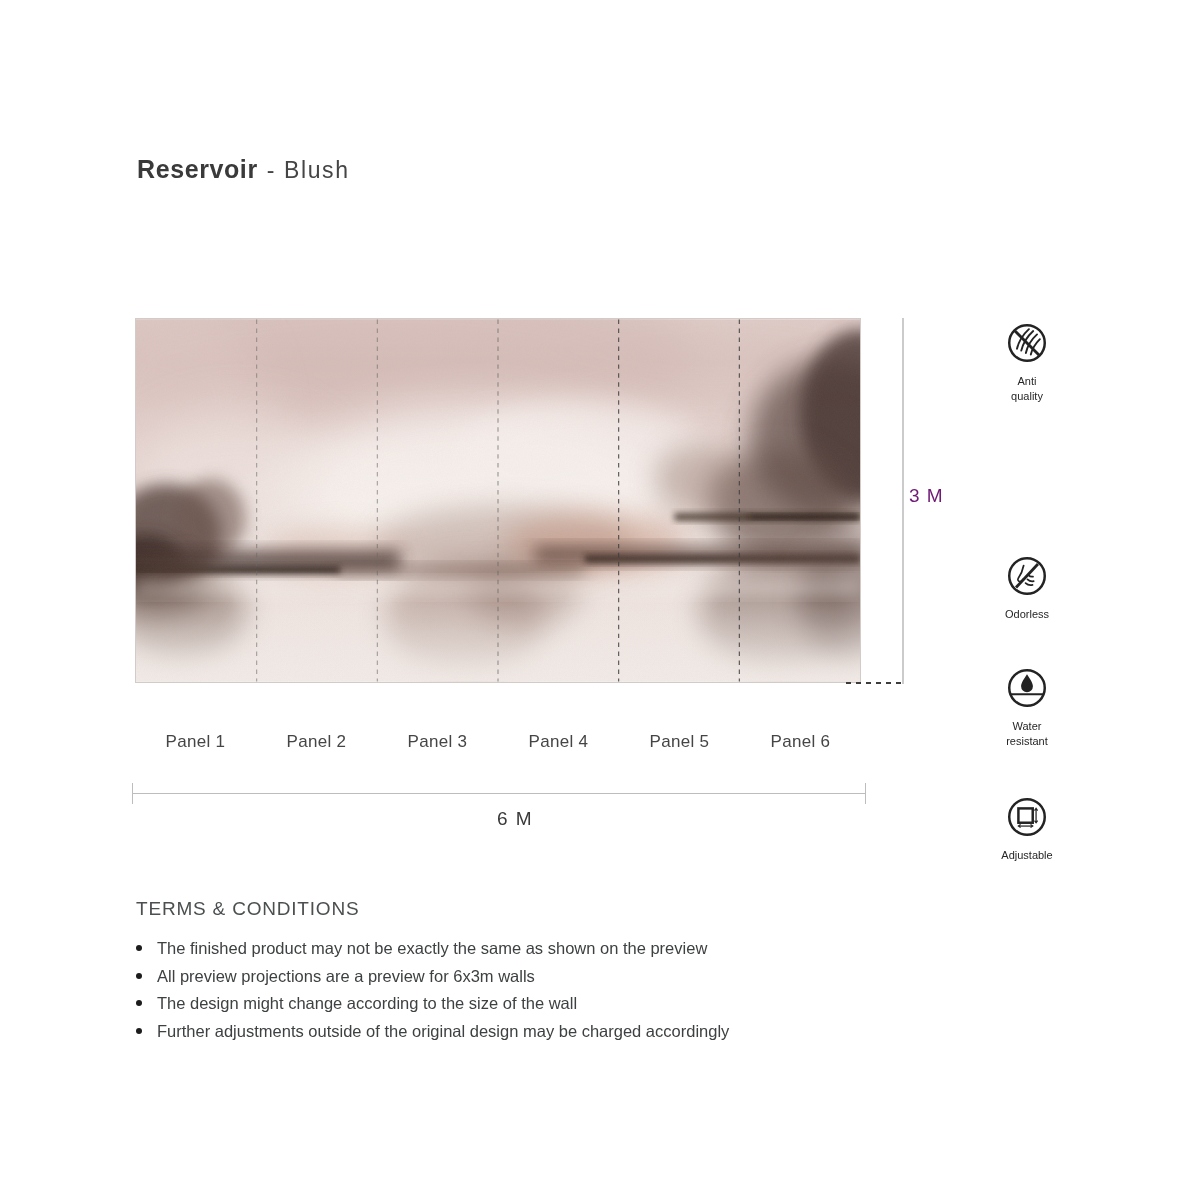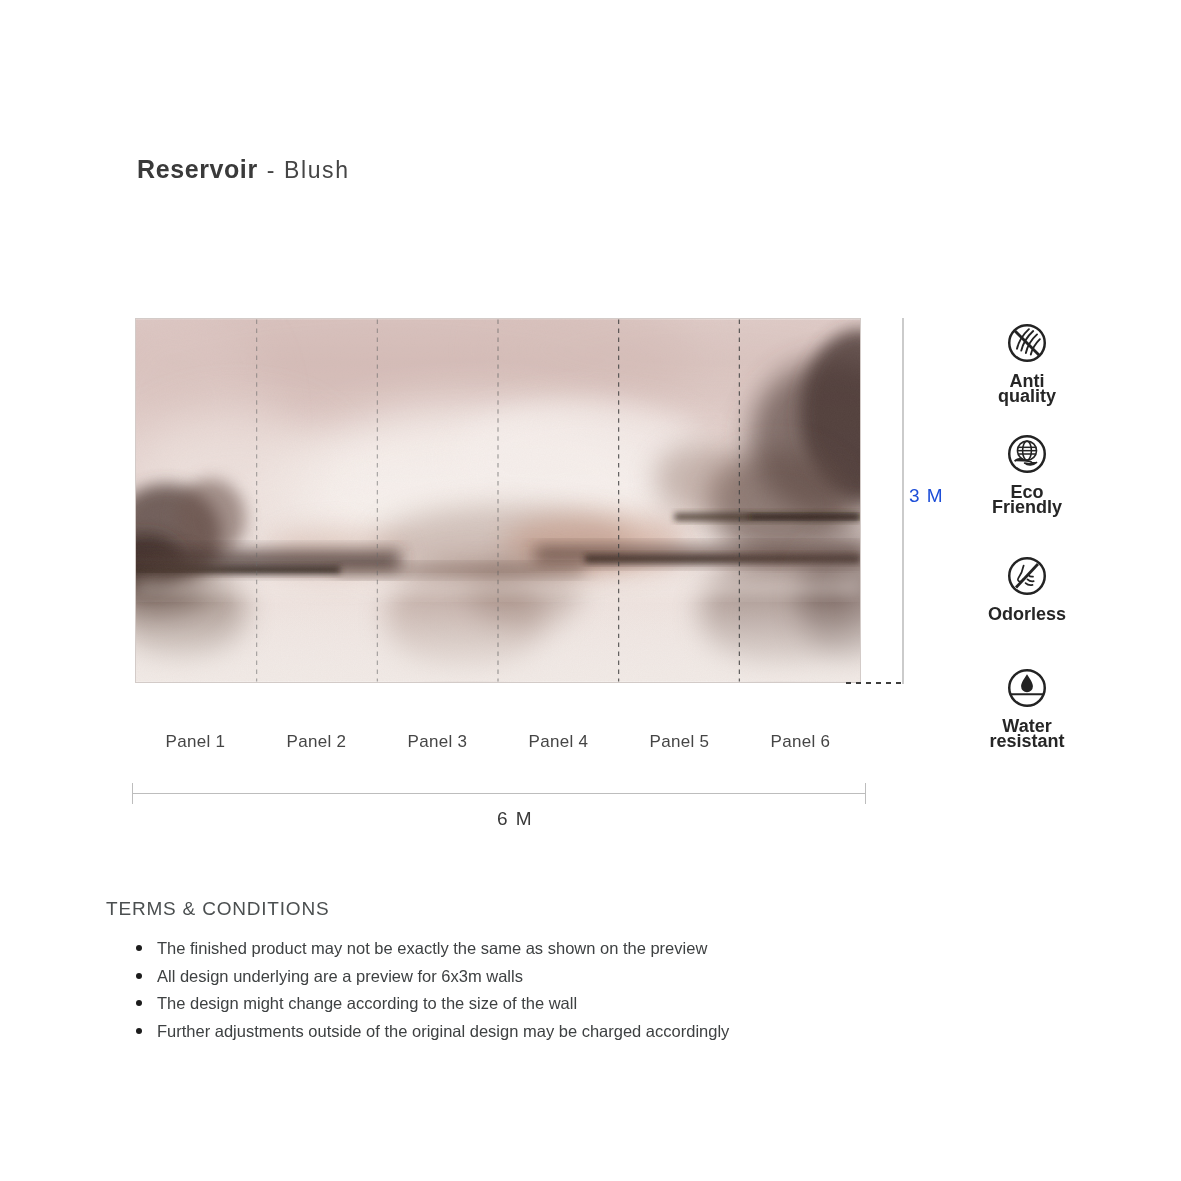--- a/index.html
+++ b/index.html
@@ -10,39 +10,39 @@
   .title{position:absolute;left:137px;top:155px;white-space:nowrap;}
   .title .main{font-size:25px;font-weight:700;color:#3a3a3a;letter-spacing:.6px;margin-top:16px;}
   .title .sub{font-size:23px;font-weight:400;color:#454545;letter-spacing:1.6px;margin-left:9px;}
 
   
   .artwork{position:absolute;left:135px;top:318px;width:726px;height:365px;border:1px solid #d3cbc8;box-sizing:border-box;}
   .artwork svg{display:block;}
 
   
   .h-line{position:absolute;left:902px;top:318px;width:2px;height:366px;background:#cbcbcb;}
-  .h-label{position:absolute;left:909px;top:485px;font-size:19px;color:#1d4ed8;letter-spacing:1px;}
+  .h-label{position:absolute;left:909px;top:485px;font-size:19px;color:#701a75;letter-spacing:1px;}
   .connector{position:absolute;left:846px;top:682px;width:60px;height:2px;
     background:repeating-linear-gradient(90deg,#3c3c3c 0 5px,transparent 5px 10px);}
 
   
   .panel-label{position:absolute;top:732px;width:121px;text-align:center;font-size:17px;color:#454545;letter-spacing:.3px;}
 
   
   .w-line{position:absolute;left:132px;top:793px;width:734px;height:1px;background:#bdbdbd;}
   .w-tick{position:absolute;top:783px;width:1px;height:21px;background:#bdbdbd;}
   .w-label{position:absolute;left:148px;top:808px;width:734px;text-align:center;font-size:19px;color:#3a3a3a;letter-spacing:1.5px;}
 
   
   .feature{position:absolute;left:966px;width:122px;text-align:center;}
   .feature .icn{display:inline-block;width:42px;height:42px;}
-  .feature .lbl{margin-top:6px;font-size:18px;line-height:15px;color:#262626;font-weight:bold;}
-
-  
-  .terms-heading{position:absolute;left:106px;top:898px;font-size:19px;font-weight:400;color:#4b4f50;letter-spacing:.8px;}
+  .feature .lbl{margin-top:6px;font-size:11px;line-height:15px;color:#262626;}
+
+  
+  .terms-heading{position:absolute;left:136px;top:898px;font-size:19px;font-weight:400;color:#4b4f50;letter-spacing:.8px;}
   .terms{position:absolute;left:136px;top:938px;width:900px;}
   .term{display:flex;align-items:flex-start;margin-bottom:7px;font-size:16.5px;line-height:20.5px;color:#3e4142;}
   .term .dot{flex:0 0 auto;width:6px;height:6px;border-radius:50%;background:#1c1c1c;margin:7px 15px 0 0;}
 </style>
 </head>
 <body>
 
 <div class="canvas">
 
   <div class="title">
@@ -163,39 +163,20 @@
         </g>
         <line x1="9.5" y1="9.5" x2="34.5" y2="34.5" stroke-width="3"></line>
       </svg>
     </span>
     <div class="lbl">
       <div>Anti</div>
       <div>quality</div>
     </div>
   </div>
 
-  <div class="feature" style="top:433px">
-    <span class="icn">
-      <svg width="42" height="42" viewBox="0 0 44 44" fill="none" stroke="#232323">
-        <circle cx="22" cy="22" r="18.6" stroke-width="2.6"></circle>
-        <g stroke-width="1.6">
-          <circle cx="22" cy="18.5" r="10"></circle>
-          <ellipse cx="22" cy="18.5" rx="4.6" ry="10"></ellipse>
-          <line x1="12.6" y1="15" x2="31.4" y2="15"></line>
-          <line x1="12" y1="18.5" x2="32" y2="18.5"></line>
-          <line x1="12.6" y1="22" x2="31.4" y2="22"></line>
-        </g>
-        <path d="M9,29.5 C12,26.5 15,26.5 18,28 L25.5,30 C27.5,30.6 27.3,32.6 25,32.3 L19.5,31.5 C23,34.2 28.5,34 32.5,30.5" stroke-width="1.8" fill="#232323" stroke-linejoin="round"></path>
-      </svg>
-    </span>
-    <div class="lbl">
-      <div>Eco</div>
-      <div>Friendly</div>
-    </div>
-  </div>
 
   <div class="feature" style="top:555px">
     <span class="icn">
       <svg width="42" height="42" viewBox="0 0 44 44" fill="none" stroke="#232323">
         <circle cx="22" cy="22" r="18.6" stroke-width="2.6"></circle>
         <g stroke-width="1.8" stroke-linecap="round">
           <path d="M18.5,11 C17.5,16 15.5,20.5 13,24 C11.8,25.8 12.6,27.6 14.5,27.8 C16,27.9 17.2,27 17.6,25.6"></path>
           <path d="M23.5,21 C24.8,22.4 26.5,23 28.3,22.6"></path>
           <path d="M22.5,25.5 C24.3,27.2 26.6,27.9 29,27.4"></path>
           <path d="M20.5,29.5 C22.5,31.3 25.2,32 27.8,31.3"></path>
@@ -216,30 +197,50 @@
         <path d="M22,7.5 C18.8,12.5 15.8,16.5 15.8,20.2 A6.2,6.2 0 0 0 28.2,20.2 C28.2,16.5 25.2,12.5 22,7.5 Z" fill="#232323" stroke="none"></path>
         <line x1="5" y1="28.5" x2="39" y2="28.5" stroke-width="2.2"></line>
       </svg>
     </span>
     <div class="lbl">
       <div>Water</div>
       <div>resistant</div>
     </div>
   </div>
 
+  <div class="feature" style="top:796px">
+    <span class="icn">
+      <svg width="42" height="42" viewBox="0 0 44 44" fill="none" stroke="#232323">
+        <circle cx="22" cy="22" r="18.6" stroke-width="2.6"></circle>
+        <rect x="13" y="13" width="15" height="15" stroke-width="2.6"></rect>
+        <g stroke-width="1.3">
+          <line x1="31.5" y1="13.5" x2="31.5" y2="27.5"></line>
+          <path d="M29.9,15.3 L31.5,13 L33.1,15.3"></path>
+          <path d="M29.9,25.7 L31.5,28 L33.1,25.7"></path>
+          <line x1="13.5" y1="31.5" x2="27.5" y2="31.5"></line>
+          <path d="M15.3,29.9 L13,31.5 L15.3,33.1"></path>
+          <path d="M25.7,29.9 L28,31.5 L25.7,33.1"></path>
+        </g>
+      </svg>
+    </span>
+    <div class="lbl">
+      <div>Adjustable</div>
+      <div></div>
+    </div>
+  </div>
 
   <div class="terms-heading">TERMS &amp; CONDITIONS</div>
   <div class="terms">
     <div class="term">
       <span class="dot"></span>
       <span>The finished product may not be exactly the same as shown on the preview</span>
     </div>
     <div class="term">
       <span class="dot"></span>
-      <span>All design underlying are a preview for 6x3m walls</span>
+      <span>All preview projections are a preview for 6x3m walls</span>
     </div>
     <div class="term">
       <span class="dot"></span>
       <span>The design might change according to the size of the wall</span>
     </div>
     <div class="term">
       <span class="dot"></span>
       <span>Further adjustments outside of the original design may be charged accordingly</span>
     </div>
   </div>

